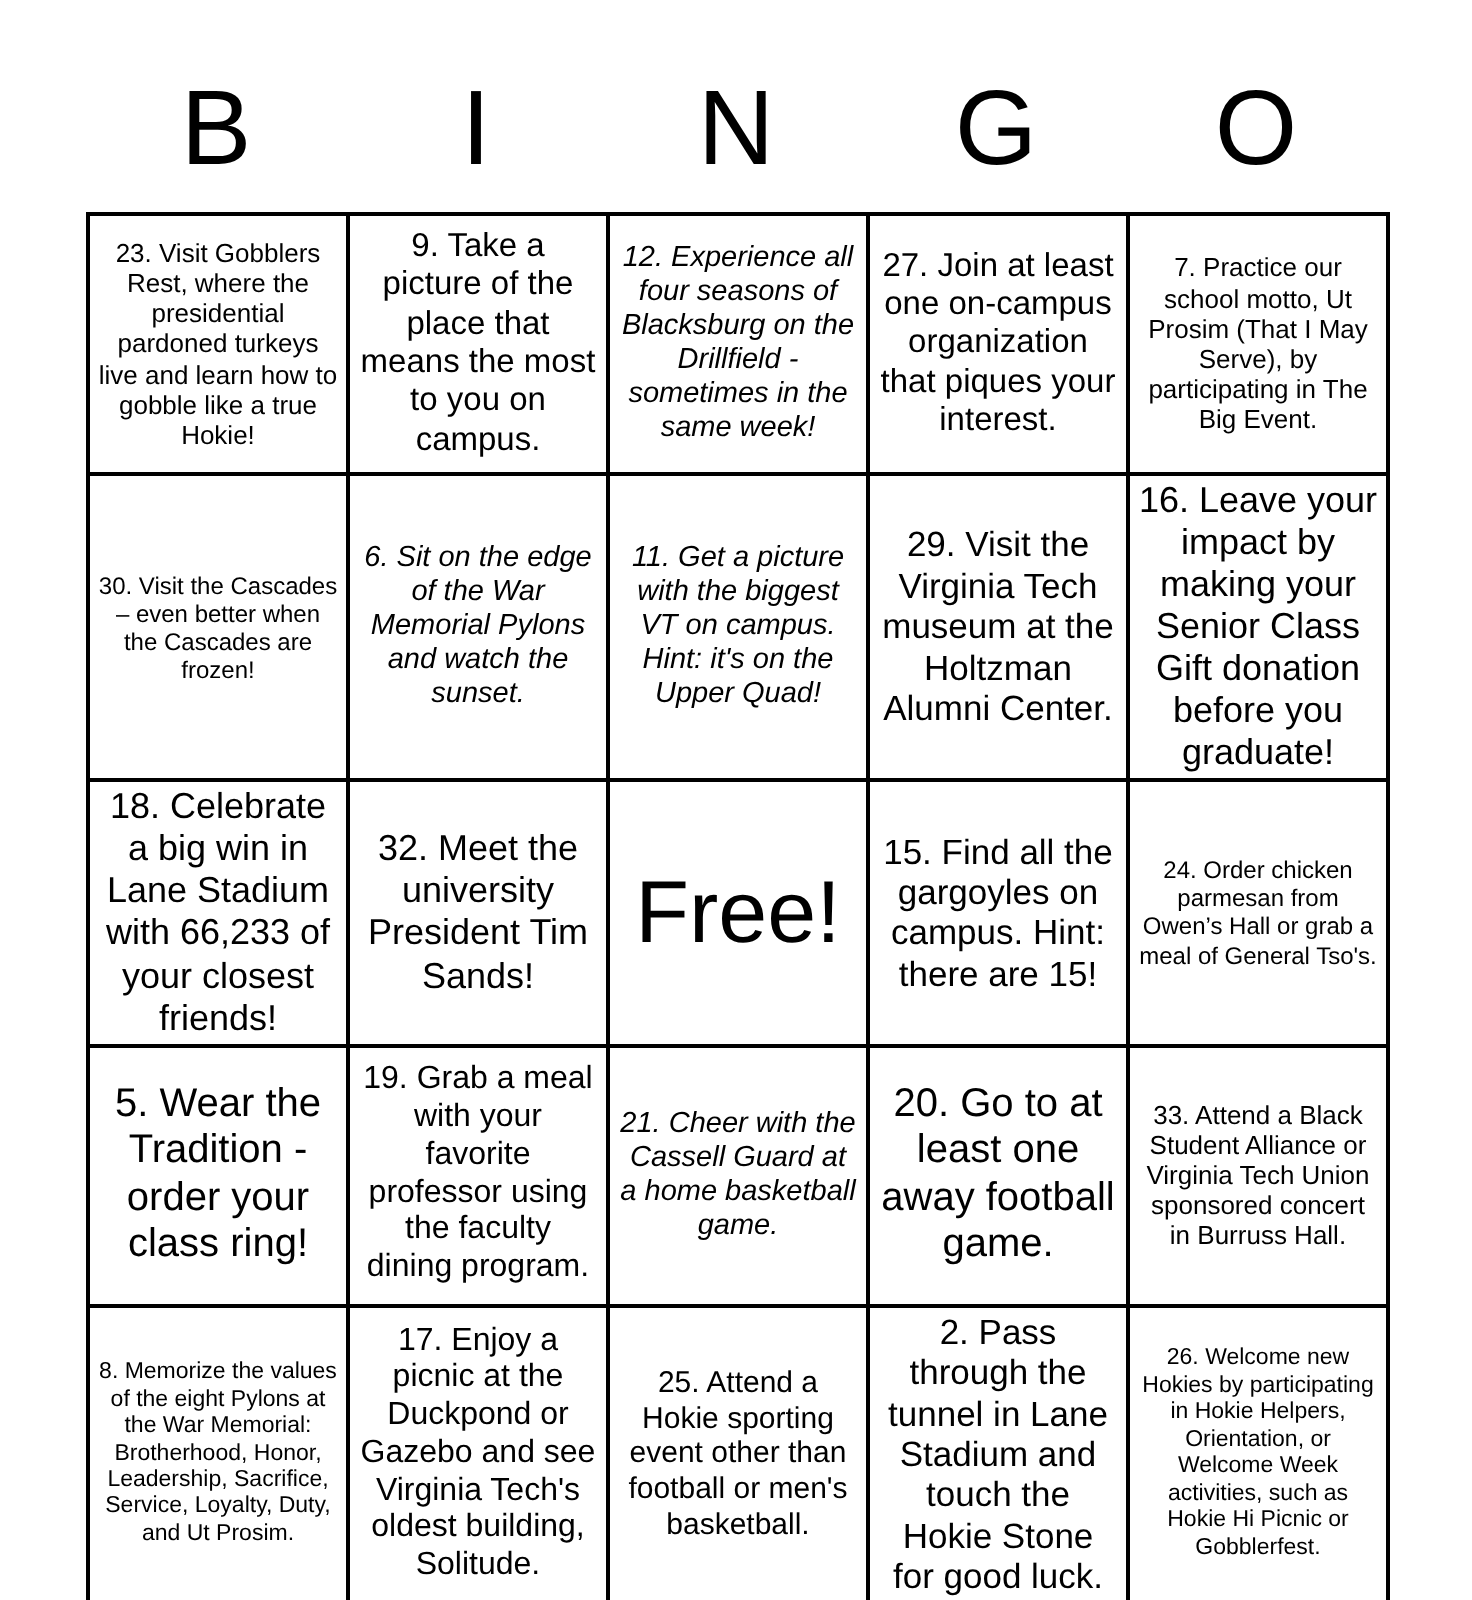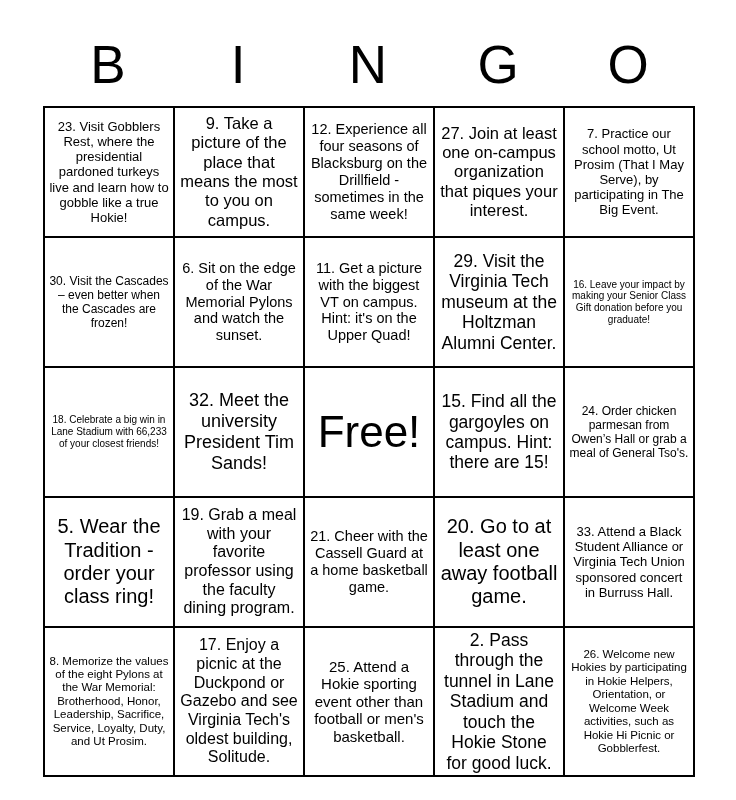--- a/index.html
+++ b/index.html
@@ -48,22 +48,22 @@
     box-sizing: border-box;
     text-align: center;
     vertical-align: middle;
     padding: 2px 4px;
     line-height: 1.17;
     word-wrap: break-word;
   }
   .f11  { font-size: 11.5px; }
   .f13  { font-size: 13px; }
   .f135 { font-size: 16px; }
-  .f14  { font-size: 10px; }
-  .f145 { font-size: 14.5px; }
+  .f14  { font-size: 18px; }
+  .f145 { font-size: 14.5px; font-style: italic; }
   .f15  { font-size: 15px; border-radius: 32px; }
   .f16  { font-size: 12px; }
   .f165 { font-size: 16.5px; }
   .f175 { font-size: 17.5px; }
   .f18  { font-size: 18px; }
   .f20  { font-size: 20px; margin-left: 36px; }
   .f44  { font-size: 44px; line-height: 1.05; border-radius: 15px; }
 </style>
 </head>
 <body>

